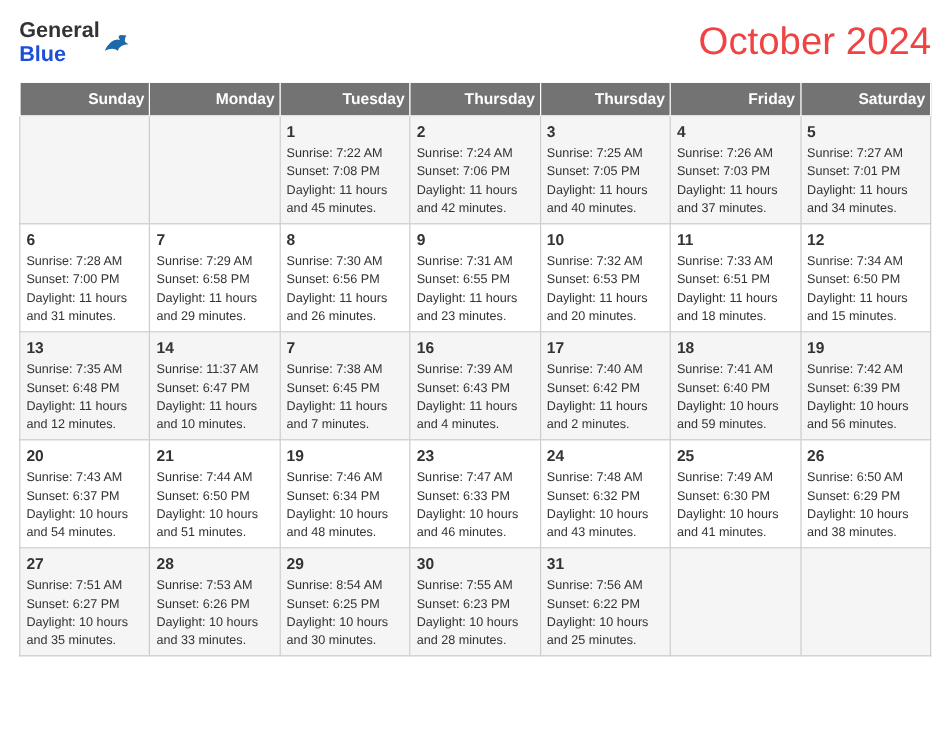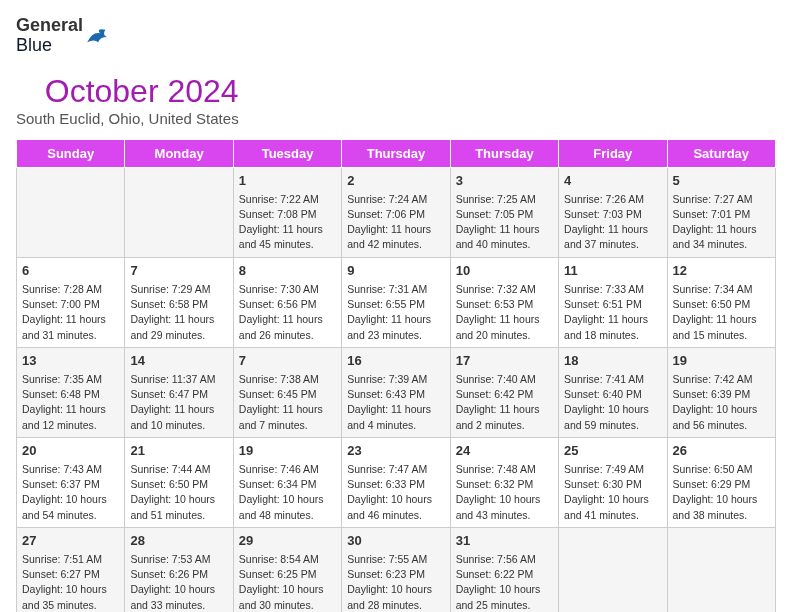--- a/index.html
+++ b/index.html
@@ -8,74 +8,72 @@
       background: #fff;
       width: 792px;
       min-height: 612px;
       padding: 16px;
     }
     .header {
       display: flex;
       justify-content: space-between;
       align-items: flex-start;
       margin-bottom: 12px;
-      flex-direction: column;
     }
     .logo {
       display: flex;
       flex-direction: column;
       align-items: flex-start;
     }
     .logo-general {
       font-size: 18px;
       font-weight: bold;
       color: #333;
       line-height: 1.1;
     }
     .logo-blue {
       font-size: 18px;
-      font-weight: normal;
-      color: #0f172a;
+      font-weight: bold;
+      color: #1d4ed8;
       line-height: 1.1;
     }
     .logo-bird {
       width: 28px;
       height: 20px;
       display: inline-block;
       margin-left: 2px;
     }
     .logo-top {
       display: flex;
       align-items: center;
     }
     .title-block {
       text-align: right;
     }
     .month-title {
       font-size: 32px;
-      color: #a21caf;
+      color: #ef4444;
       font-weight: normal;
-      margin-top: 17px;
     }
     .location-title {
       font-size: 15px;
       color: #555;
     }
     table {
       width: 100%;
       border-collapse: collapse;
       table-layout: fixed;
     }
     thead th {
-      background-color: #d946ef;
+      background-color: #737373;
       color: #fff;
       font-size: 13px;
       font-weight: bold;
       padding: 6px 4px;
-      text-align: center;
+      text-align: right;
       border: 1px solid #fff;
     }
     tbody td {
       border: 1px solid #ccc;
       vertical-align: top;
       padding: 4px 5px;
       font-size: 11px;
       color: #333;
       line-height: 1.4;
       height: 80px;
@@ -107,21 +105,20 @@
         <span class="logo-general">General</span><br>
         <span class="logo-blue">Blue</span>
       </div>
       <svg class="logo-bird" viewBox="0 0 30 22" xmlns="http://www.w3.org/2000/svg">
         <path d="M2,18 Q8,6 16,8 Q12,2 22,4 Q18,10 24,12 Q16,12 14,18 Q10,14 2,18 Z" fill="#1a6aad"></path>
       </svg>
     </div>
   </div>
   <div class="title-block">
     <div class="month-title">October 2024</div>
-    <div class="location-title">South Euclid, Ohio, United States</div>
   </div>
 </div>
 
 <table>
   <thead>
     <tr>
     <th>Sunday</th>
         <th>Monday</th>
         <th>Tuesday</th>
         <th>Thursday</th>

